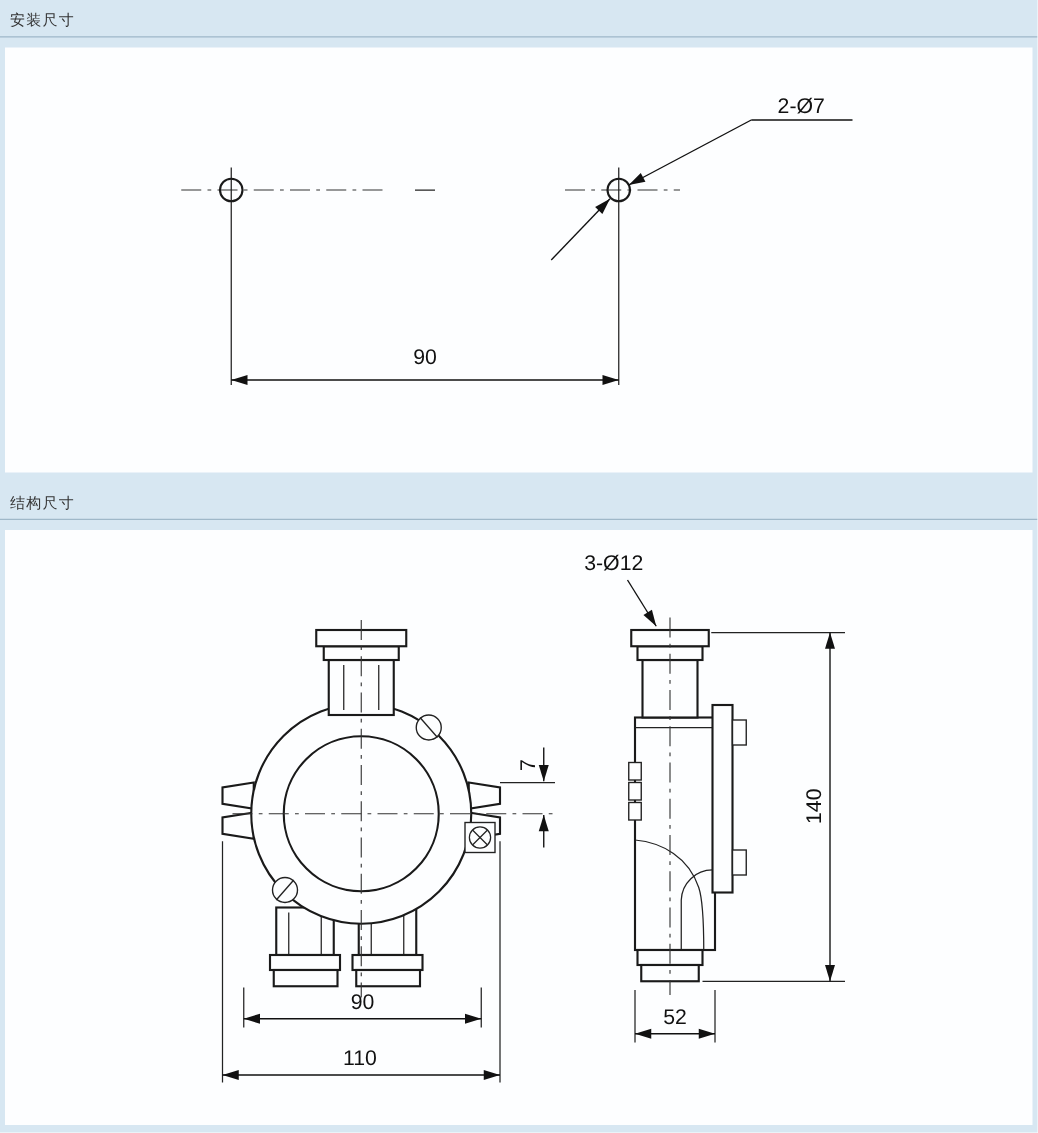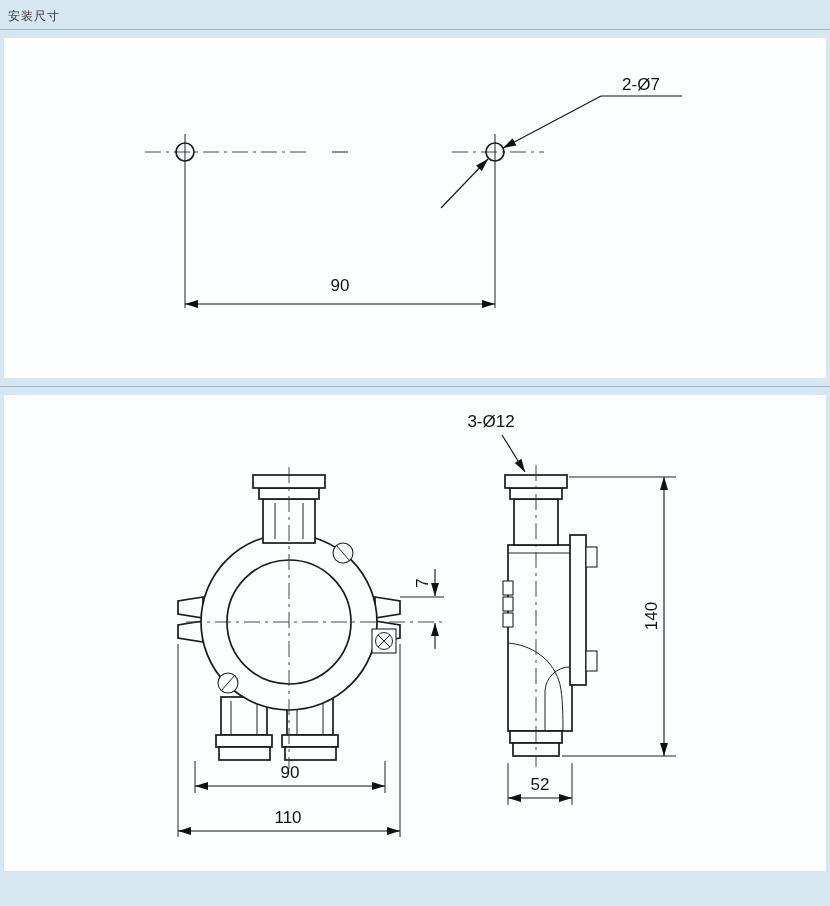--- a/index.html
+++ b/index.html
@@ -65,20 +65,21 @@
 
       <g>
         <text x="637" y="52" text-anchor="middle">2-Ø7</text>
         <line class="dim" x1="597" y1="58" x2="678" y2="58"></line>
         <line class="dim" x1="597" y1="58" x2="499" y2="110" marker-end="url(#ar1)"></line>
         <line class="dim" x1="437" y1="170" x2="484" y2="121" marker-end="url(#ar1)"></line>
       </g>
     </svg>
   </div>
 
+  <div class="section-header">结构尺寸</div>
   <div class="rule"></div>
 
   <div class="panel">
     <svg width="822" height="476" viewBox="0 0 822 476">
       <defs>
         <marker id="ar2" markerWidth="14" markerHeight="9" refX="13.5" refY="4.5" orient="auto-start-reverse" markerUnits="userSpaceOnUse">
           <path d="M0.5,0.5 L13.5,4.5 L0.5,8.5 Z" fill="#111"></path>
         </marker>
       </defs>
 

